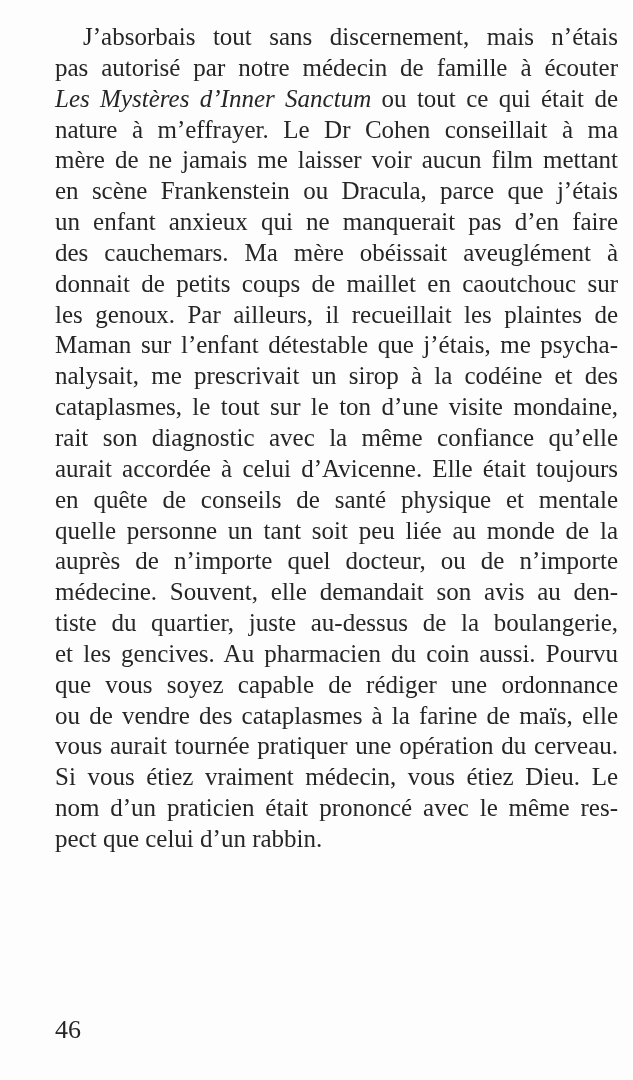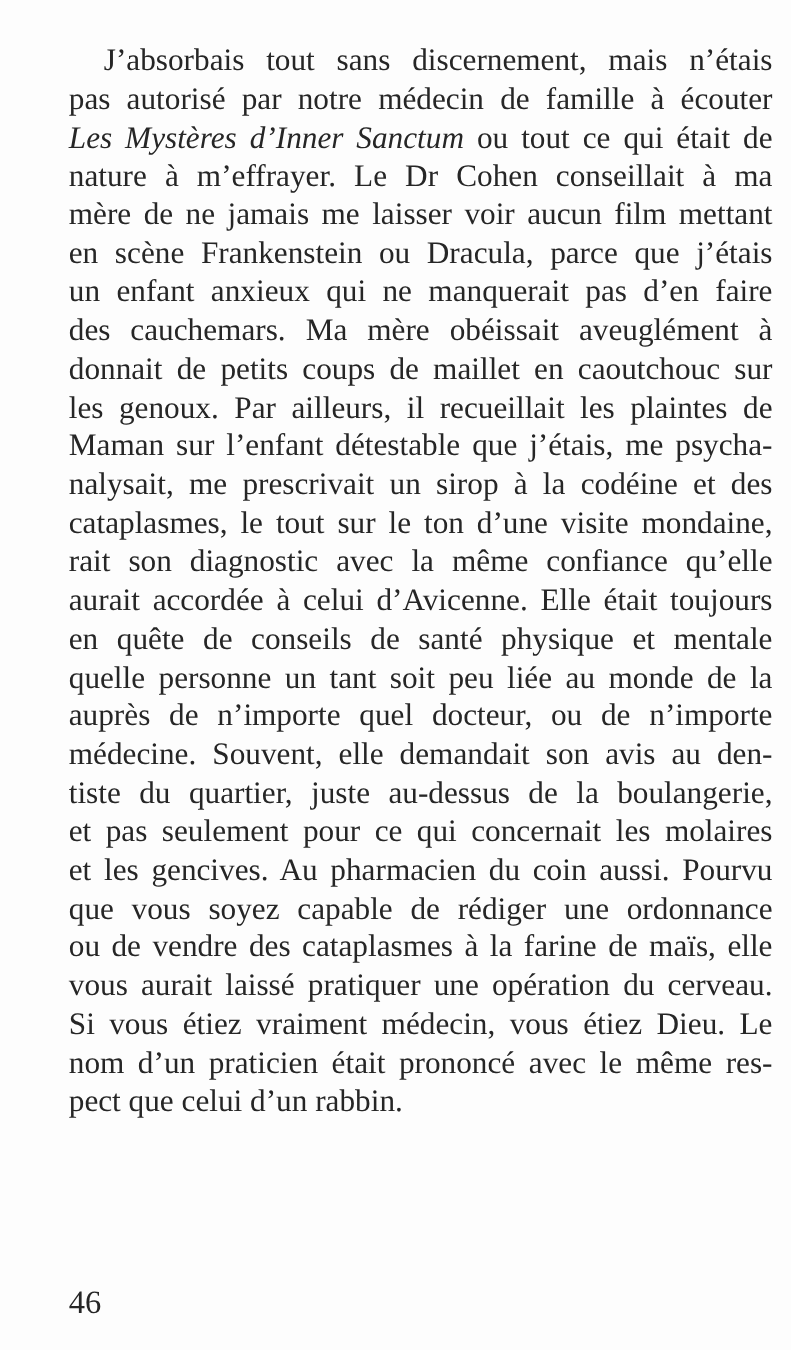--- a/index.html
+++ b/index.html
@@ -11,21 +11,20 @@
     width: 633px;
     height: 1080px;
     background: var(--paper, #fdfdfd);
     color: var(--ink, #262626);
     font-family: "Liberation Serif", "DejaVu Serif", serif;
     overflow: hidden;
   }
   .scan-page {
     position: absolute;
     inset: 0;
-    margin-top: 12px;
   }
   .text-block {
     position: absolute;
     left: 55px;
     top: 22px;
     width: 563px;
     font-size: 25px;
     line-height: 30.85px;
   }
   .line {
@@ -67,23 +66,22 @@
       <div class="line"><span class="seg">Maman sur l’enfant détestable que j’étais, me psycha-</span></div>
       <div class="line"><span class="seg">nalysait, me prescrivait un sirop à la codéine et des</span></div>
       <div class="line"><span class="seg">cataplasmes, le tout sur le ton d’une visite mondaine,</span></div>
       <div class="line"><span class="seg">rait son diagnostic avec la même confiance qu’elle</span></div>
       <div class="line"><span class="seg">aurait accordée à celui d’Avicenne. Elle était toujours</span></div>
       <div class="line"><span class="seg">en quête de conseils de santé physique et mentale</span></div>
       <div class="line"><span class="seg">quelle personne un tant soit peu liée au monde de la</span></div>
       <div class="line"><span class="seg">auprès de n’importe quel docteur, ou de n’importe</span></div>
       <div class="line"><span class="seg">médecine. Souvent, elle demandait son avis au den-</span></div>
       <div class="line"><span class="seg">tiste du quartier, juste au-dessus de la boulangerie,</span></div>
-      <div class="line"><span class="seg">et pas seulement pour ce qui concernait les molaires</span></div>
       <div class="line"><span class="seg">et les gencives. Au pharmacien du coin aussi. Pourvu</span></div>
       <div class="line"><span class="seg">que vous soyez capable de rédiger une ordonnance</span></div>
       <div class="line"><span class="seg">ou de vendre des cataplasmes à la farine de maïs, elle</span></div>
-      <div class="line"><span class="seg">vous aurait laissé pratiquer une opération du cerveau.</span></div>
+      <div class="line"><span class="seg">vous aurait tournée pratiquer une opération du cerveau.</span></div>
       <div class="line"><span class="seg">Si vous étiez vraiment médecin, vous étiez Dieu. Le</span></div>
       <div class="line"><span class="seg">nom d’un praticien était prononcé avec le même res-</span></div>
       <div class="line last"><span class="seg">pect que celui d’un rabbin.</span></div>
     </div>
   <div class="page-number">46</div>
 </div>
 
 </body></html>

